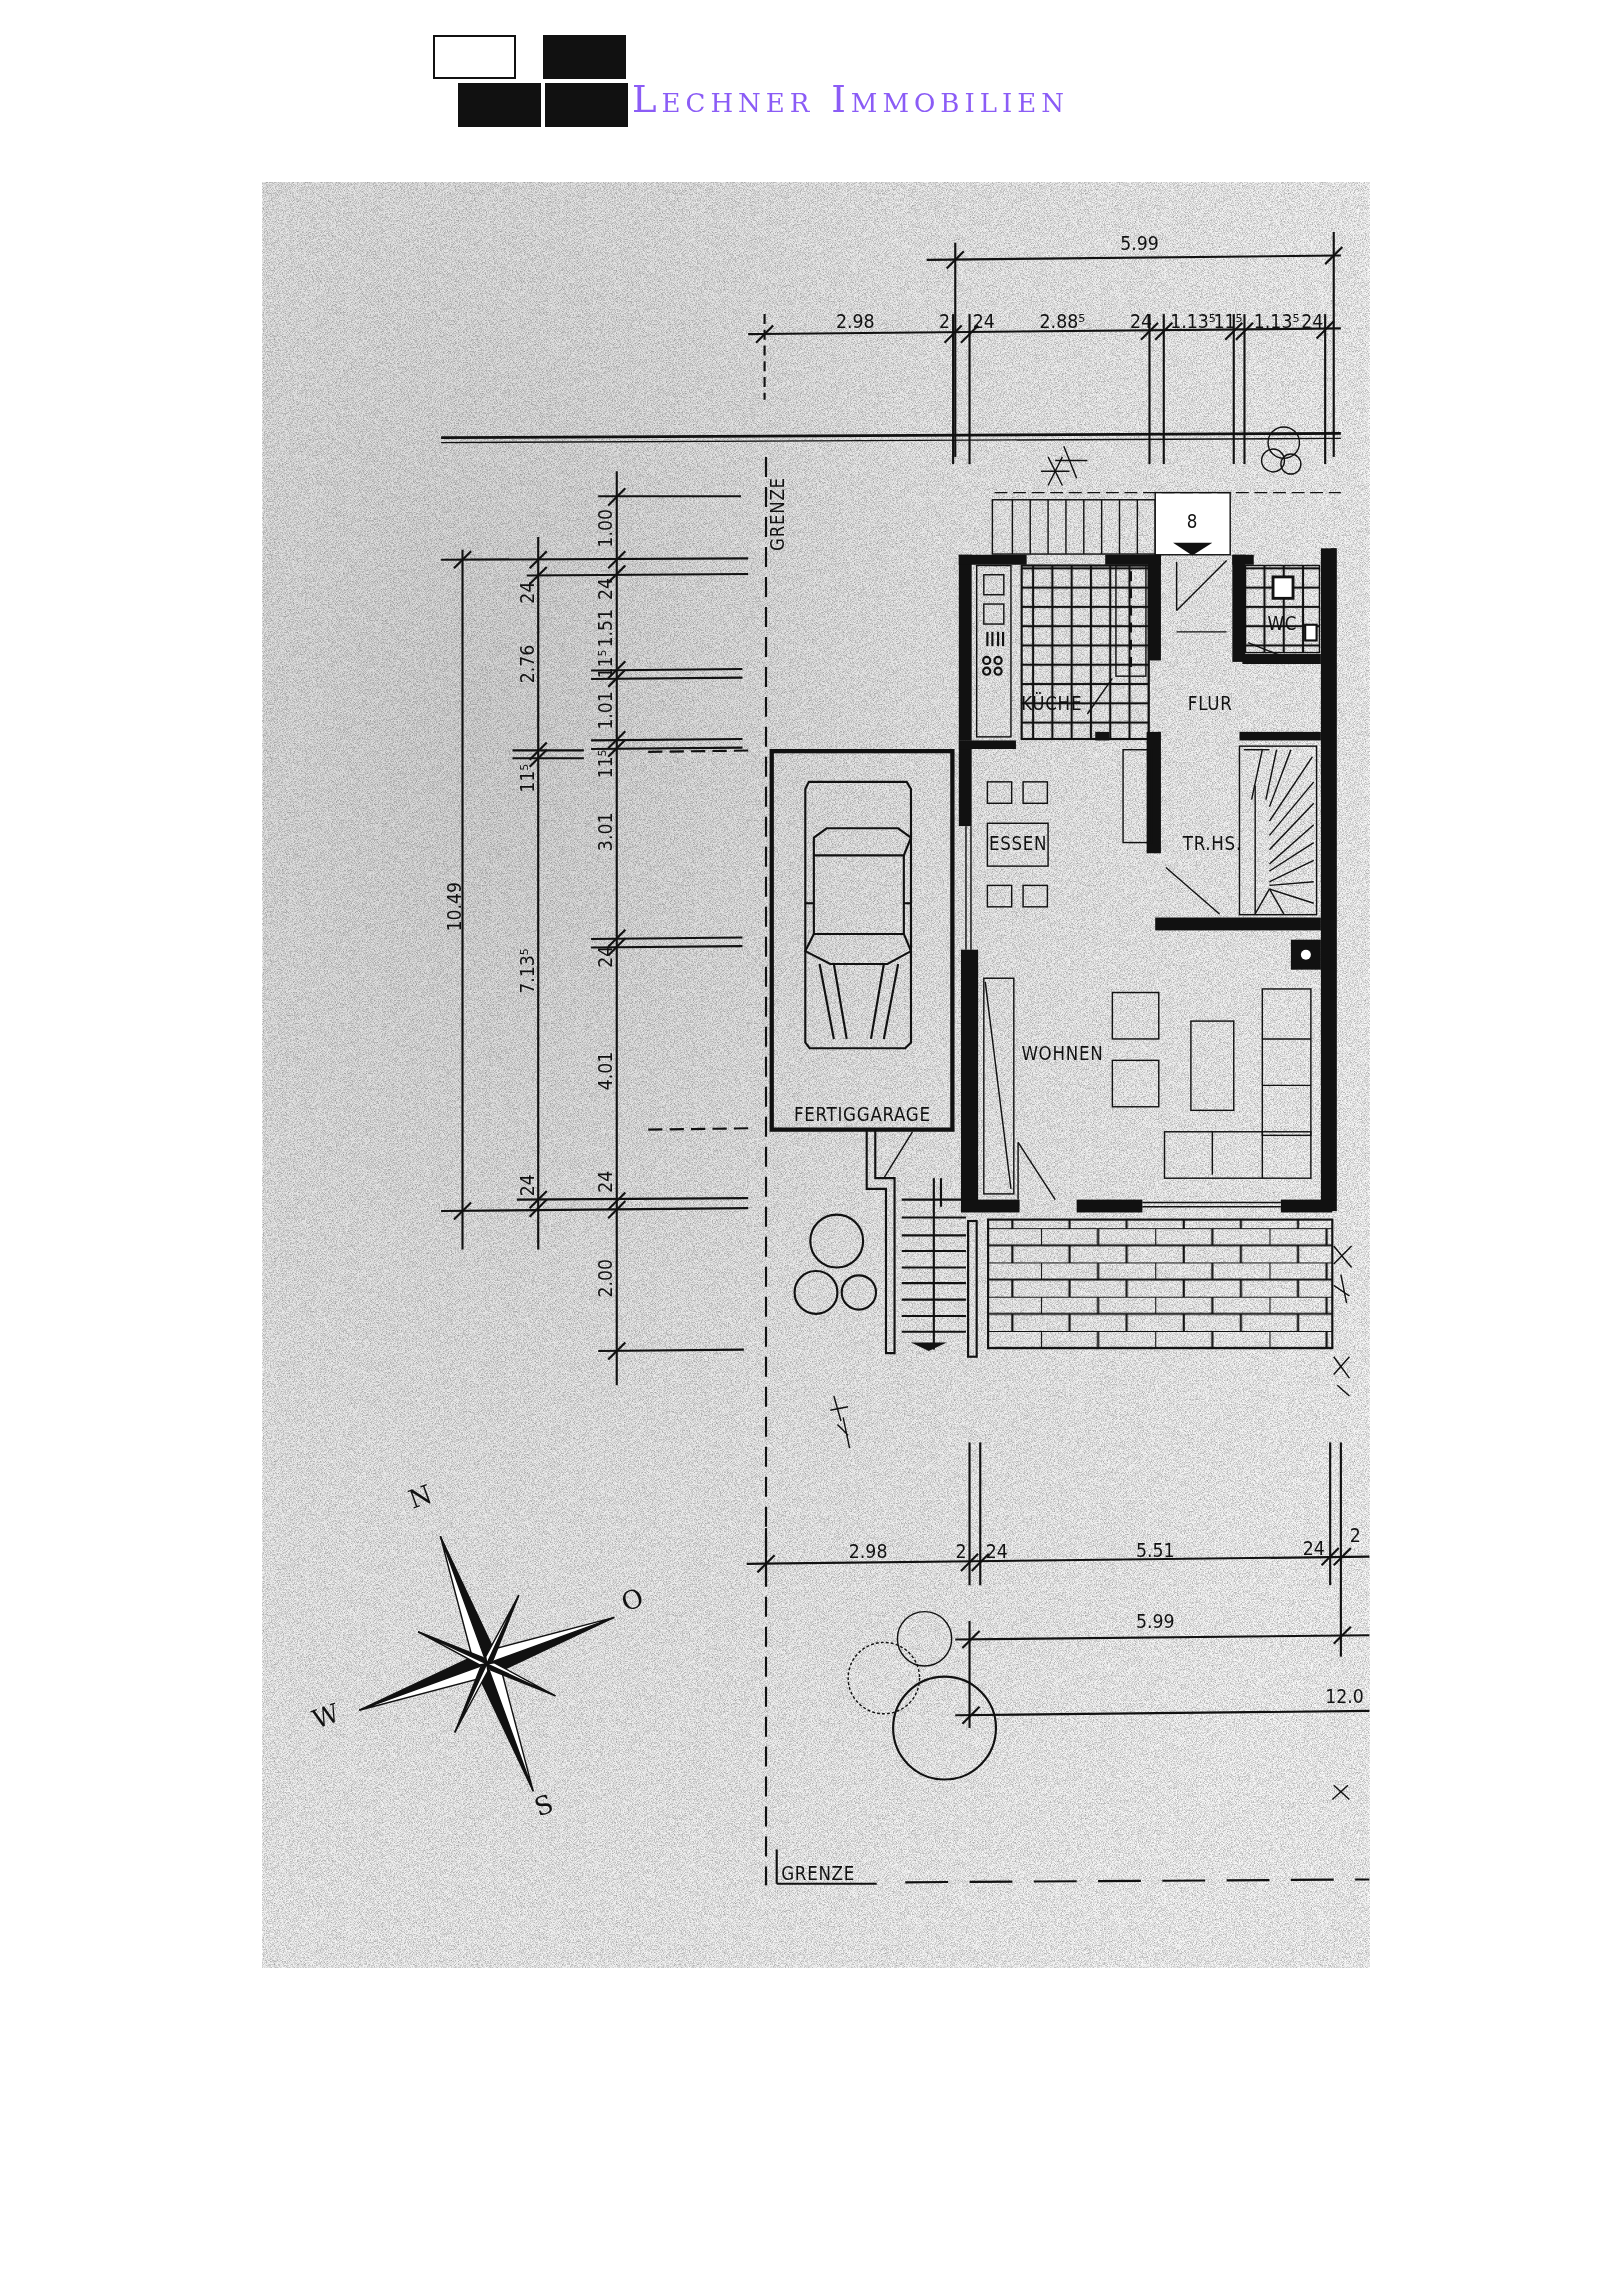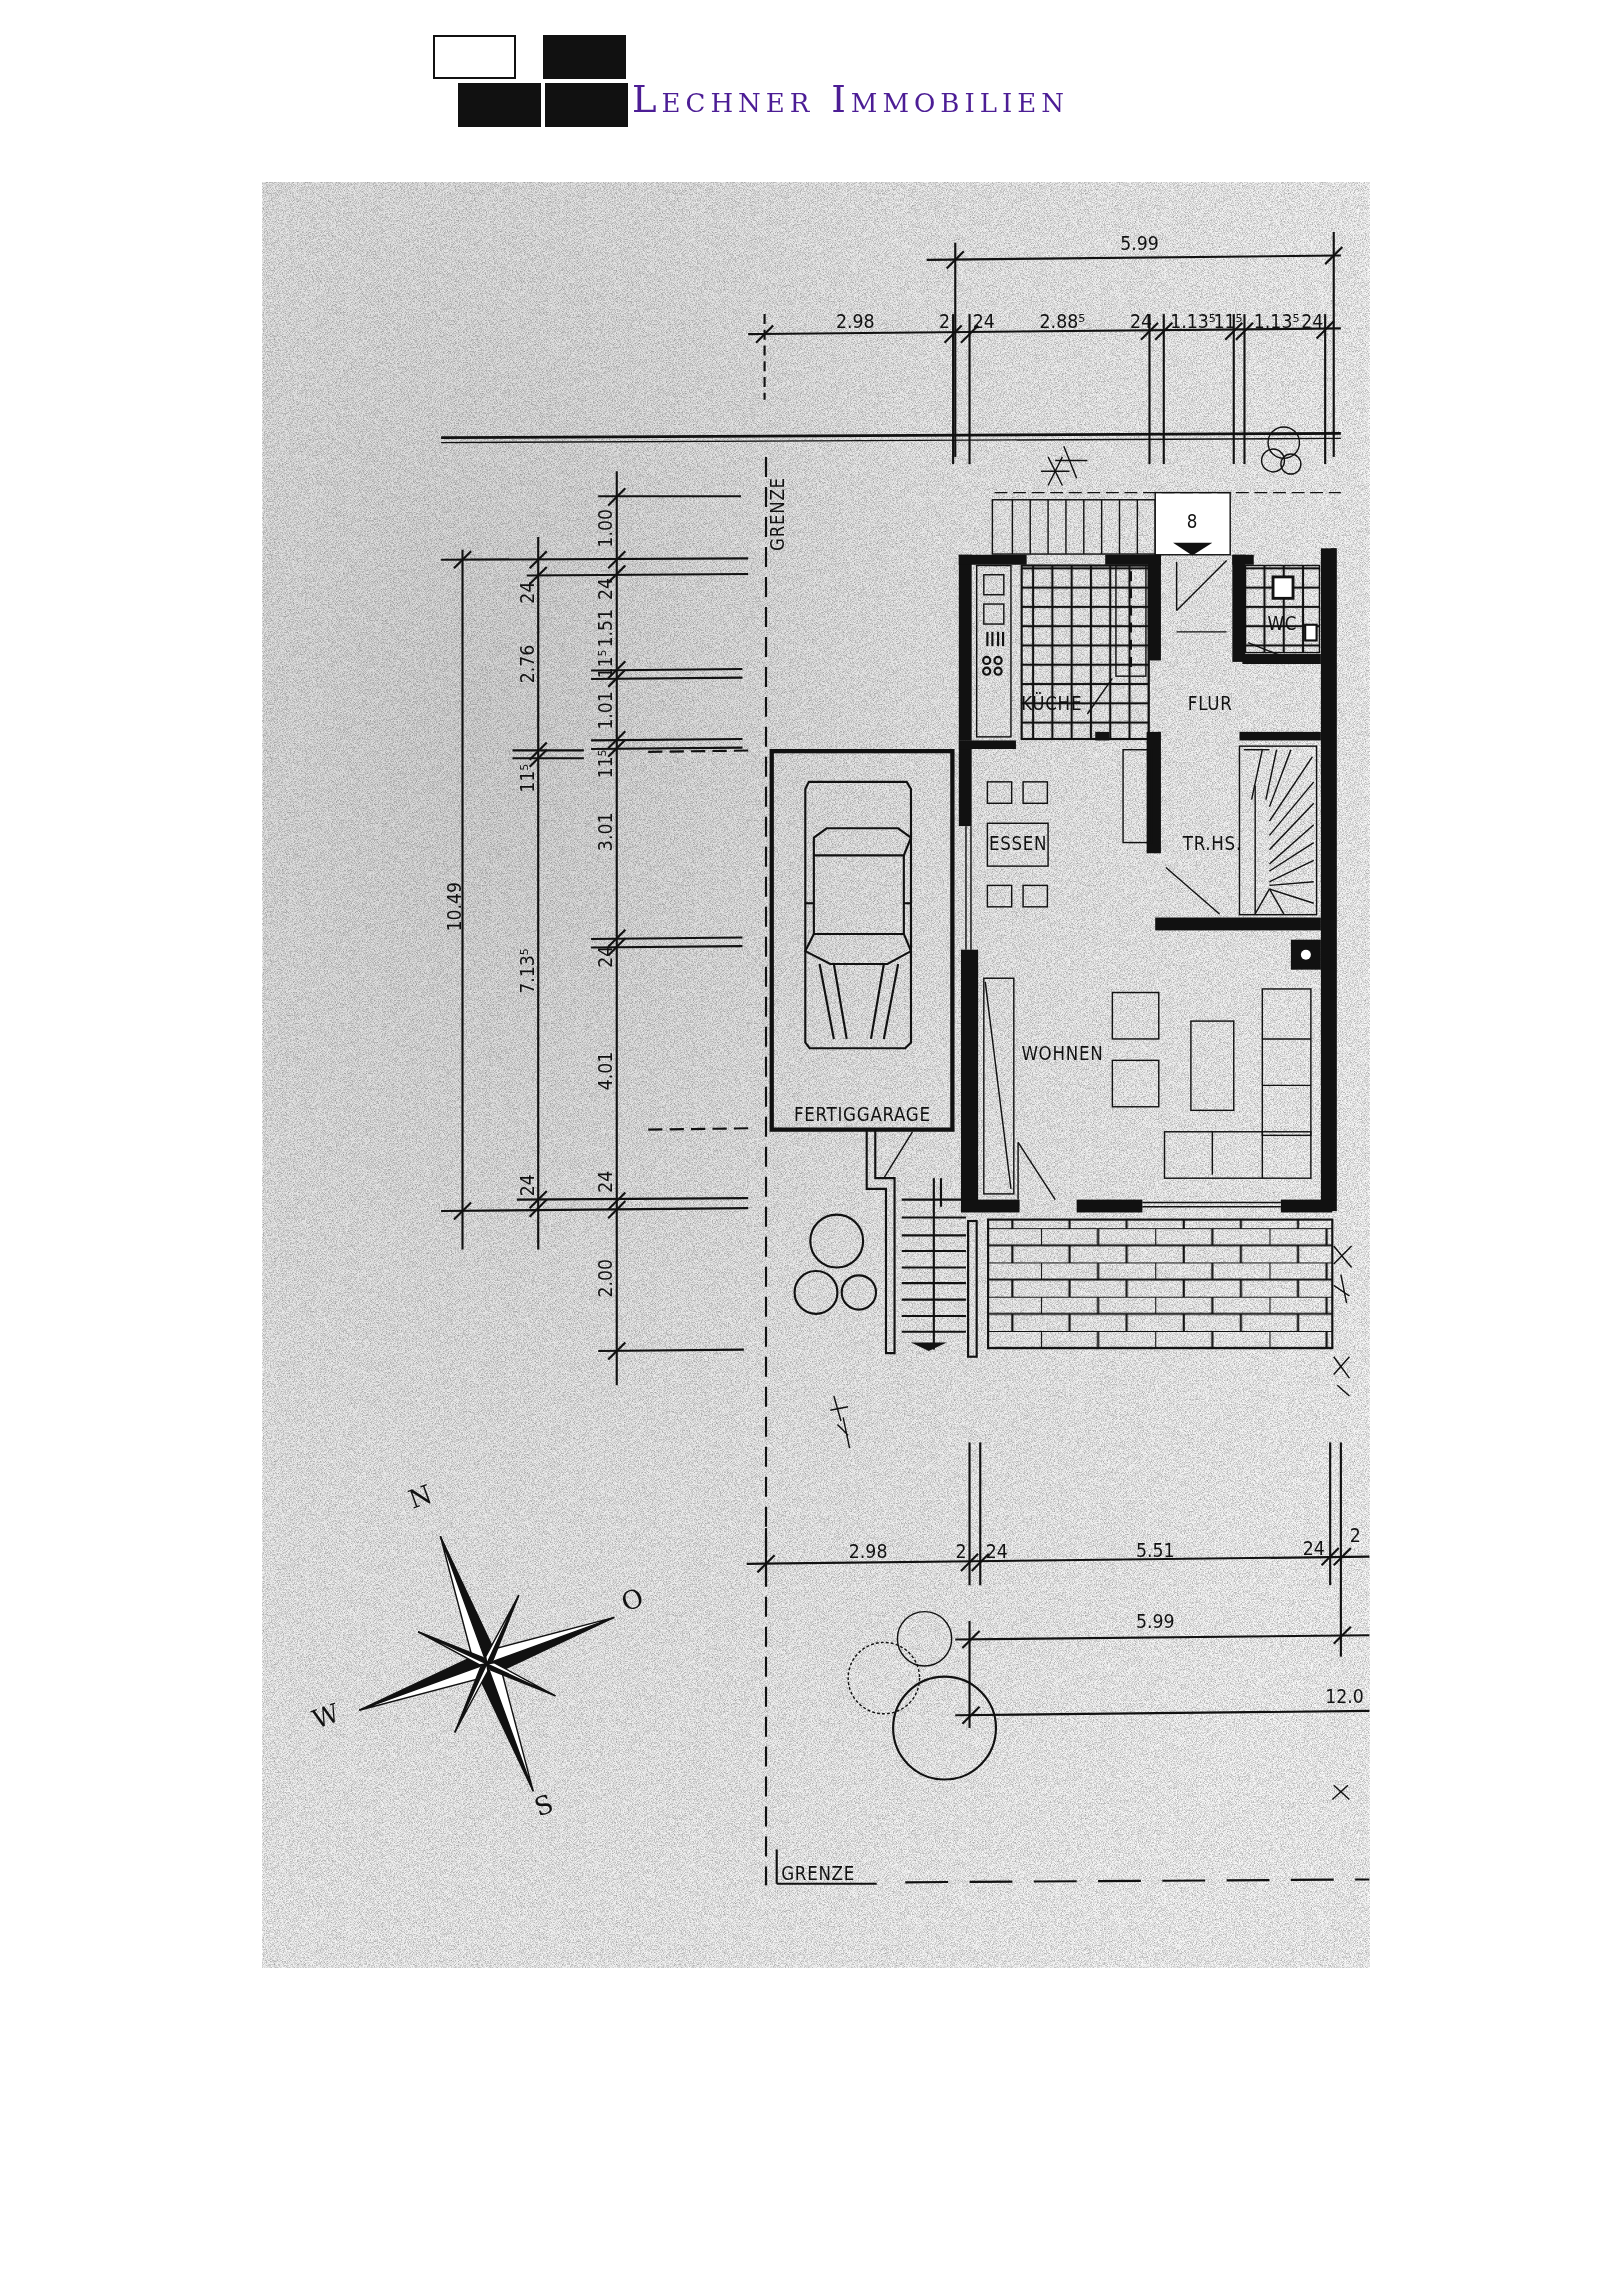--- a/index.html
+++ b/index.html
@@ -4,21 +4,21 @@
 <style>
   html, body { margin: 0; padding: 0; background: #ffffff; }
   body { width: 1623px; height: 2295px; position: relative; overflow: hidden; font-family: "Liberation Sans", sans-serif; }
   .header { position: absolute; left: 0; top: 0; width: 1623px; height: 169px; background: #fff; }
   .logo { position: absolute; left: 433px; top: 35px; width: 194px; height: 93px; }
   .logo .sq { position: absolute; box-sizing: border-box; }
   .logo .sq1 { left: 0; top: 0; width: 83px; height: 44px; border: 2.5px solid #111; background: #fff; }
   .logo .sq2 { left: 110px; top: 0; width: 83px; height: 44px; background: #111; }
   .logo .sq3 { left: 25px; top: 48px; width: 83px; height: 44px; background: #111; }
   .logo .sq4 { left: 112px; top: 48px; width: 83px; height: 44px; background: #111; }
-  .brand { position: absolute; left: 632px; top: 78px; font-family: "DejaVu Serif", serif; font-size: 37px; letter-spacing: 5px; color: #4c1d95; font-variant: small-caps; white-space: nowrap; text-align: center; }
+  .brand { position: absolute; left: 632px; top: 78px; font-family: "DejaVu Serif", serif; font-size: 37px; letter-spacing: 5px; color: #8b5cf6; font-variant: small-caps; white-space: nowrap; text-align: center; }
   .sheet { position: absolute; left: 161px; top: 182px; width: 1310px; height: 1786px; }
   .sheet svg { width: 100%; height: 100%; display: block; }
   svg text { font-family: "DejaVu Sans Condensed", "DejaVu Sans", sans-serif; fill: #111; }
   .dim { font-size: 27px; }
   .room { font-size: 26px; letter-spacing: 1px; }
   .compass-l { font-family: "DejaVu Serif", serif; font-size: 36px; }
 </style>
 </head>
 <body>
 

